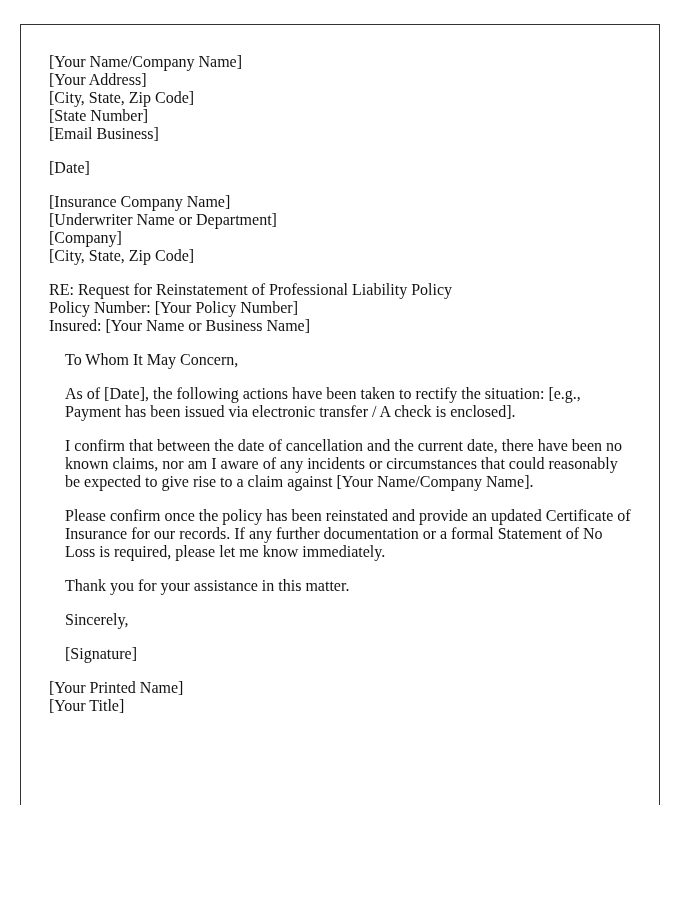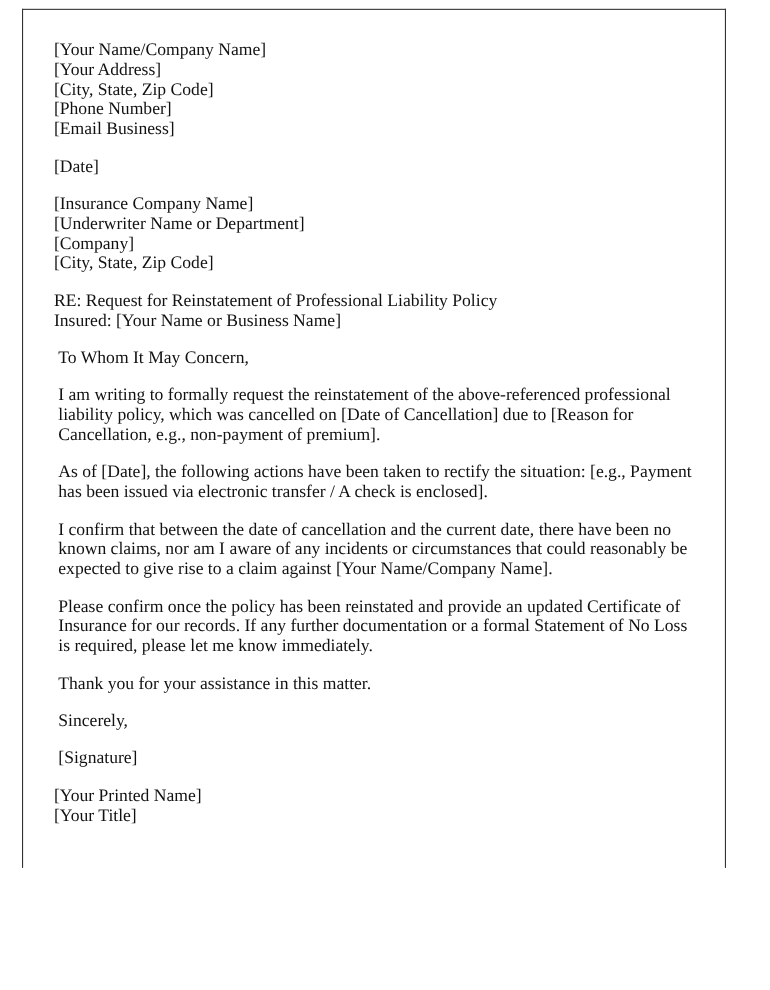--- a/index.html
+++ b/index.html
@@ -11,21 +11,21 @@
       width: 700px;
       height: 900px;
       position: relative;
       overflow: hidden;
       font-family: "Liberation Serif", "DejaVu Serif", serif;
       color: #111111;
     }
     .page {
       position: absolute;
       left: 20px;
-      top: 8px;
+      top: 24px;
       width: 640px;
       height: 781px;
       border-top: 1px solid #333333;
       border-left: 1px solid #333333;
       border-right: 1px solid #333333;
       box-sizing: border-box;
       background: #ffffff;
       padding-left: 34px;
     }
     .content {
@@ -37,57 +37,57 @@
       line-height: 18px;
     }
     .block {
       margin: 0 0 16px 0;
     }
     .line {
       display: block;
       white-space: nowrap;
     }
     p.para {
-      margin: 0 0 16px 4px;
+      margin: 0 0 16px 16px;
     }
     b { font-weight: normal; }
   </style>
 </head>
 <body>
 
 <div class="page">
   <div class="content">
 
     <div class="block">
       <span class="line">[Your Name/Company Name]</span>
       <span class="line">[Your Address]</span>
       <span class="line">[City, State, Zip Code]</span>
-      <span class="line">[Phone Number]</span>
+      <span class="line">[State Number]</span>
       <span class="line">[Email Business]</span>
     </div>
 
     <div class="block">
       <span class="line">[Date]</span>
     </div>
 
     <div class="block">
       <span class="line">[Insurance Company Name]</span>
       <span class="line">[Underwriter Name or Department]</span>
       <span class="line">[Company]</span>
       <span class="line">[City, State, Zip Code]</span>
     </div>
 
     <div class="block">
       <span class="line"><b>RE: Request for Reinstatement of Professional Liability Policy</b></span>
+      <span class="line"><b>Policy Number:</b><span> [Your Policy Number]</span></span>
       <span class="line"><b>Insured:</b><span> [Your Name or Business Name]</span></span>
     </div>
 
     <p class="para">To Whom It May Concern,</p>
 
-    <p class="para">I am writing to formally request the reinstatement of the above-referenced professional liability policy, which was cancelled on [Date of Cancellation] due to [Reason for Cancellation, e.g., non-payment of premium].</p>
     <p class="para">As of [Date], the following actions have been taken to rectify the situation: [e.g., Payment has been issued via electronic transfer / A check is enclosed].</p>
     <p class="para">I confirm that between the date of cancellation and the current date, there have been no known claims, nor am I aware of any incidents or circumstances that could reasonably be expected to give rise to a claim against [Your Name/Company Name].</p>
     <p class="para">Please confirm once the policy has been reinstated and provide an updated Certificate of Insurance for our records. If any further documentation or a formal Statement of No Loss is required, please let me know immediately.</p>
     <p class="para">Thank you for your assistance in this matter.</p>
 
     <p class="para">Sincerely,</p>
     <p class="para">[Signature]</p>
 
     <div class="block">
       <span class="line">[Your Printed Name]</span>

